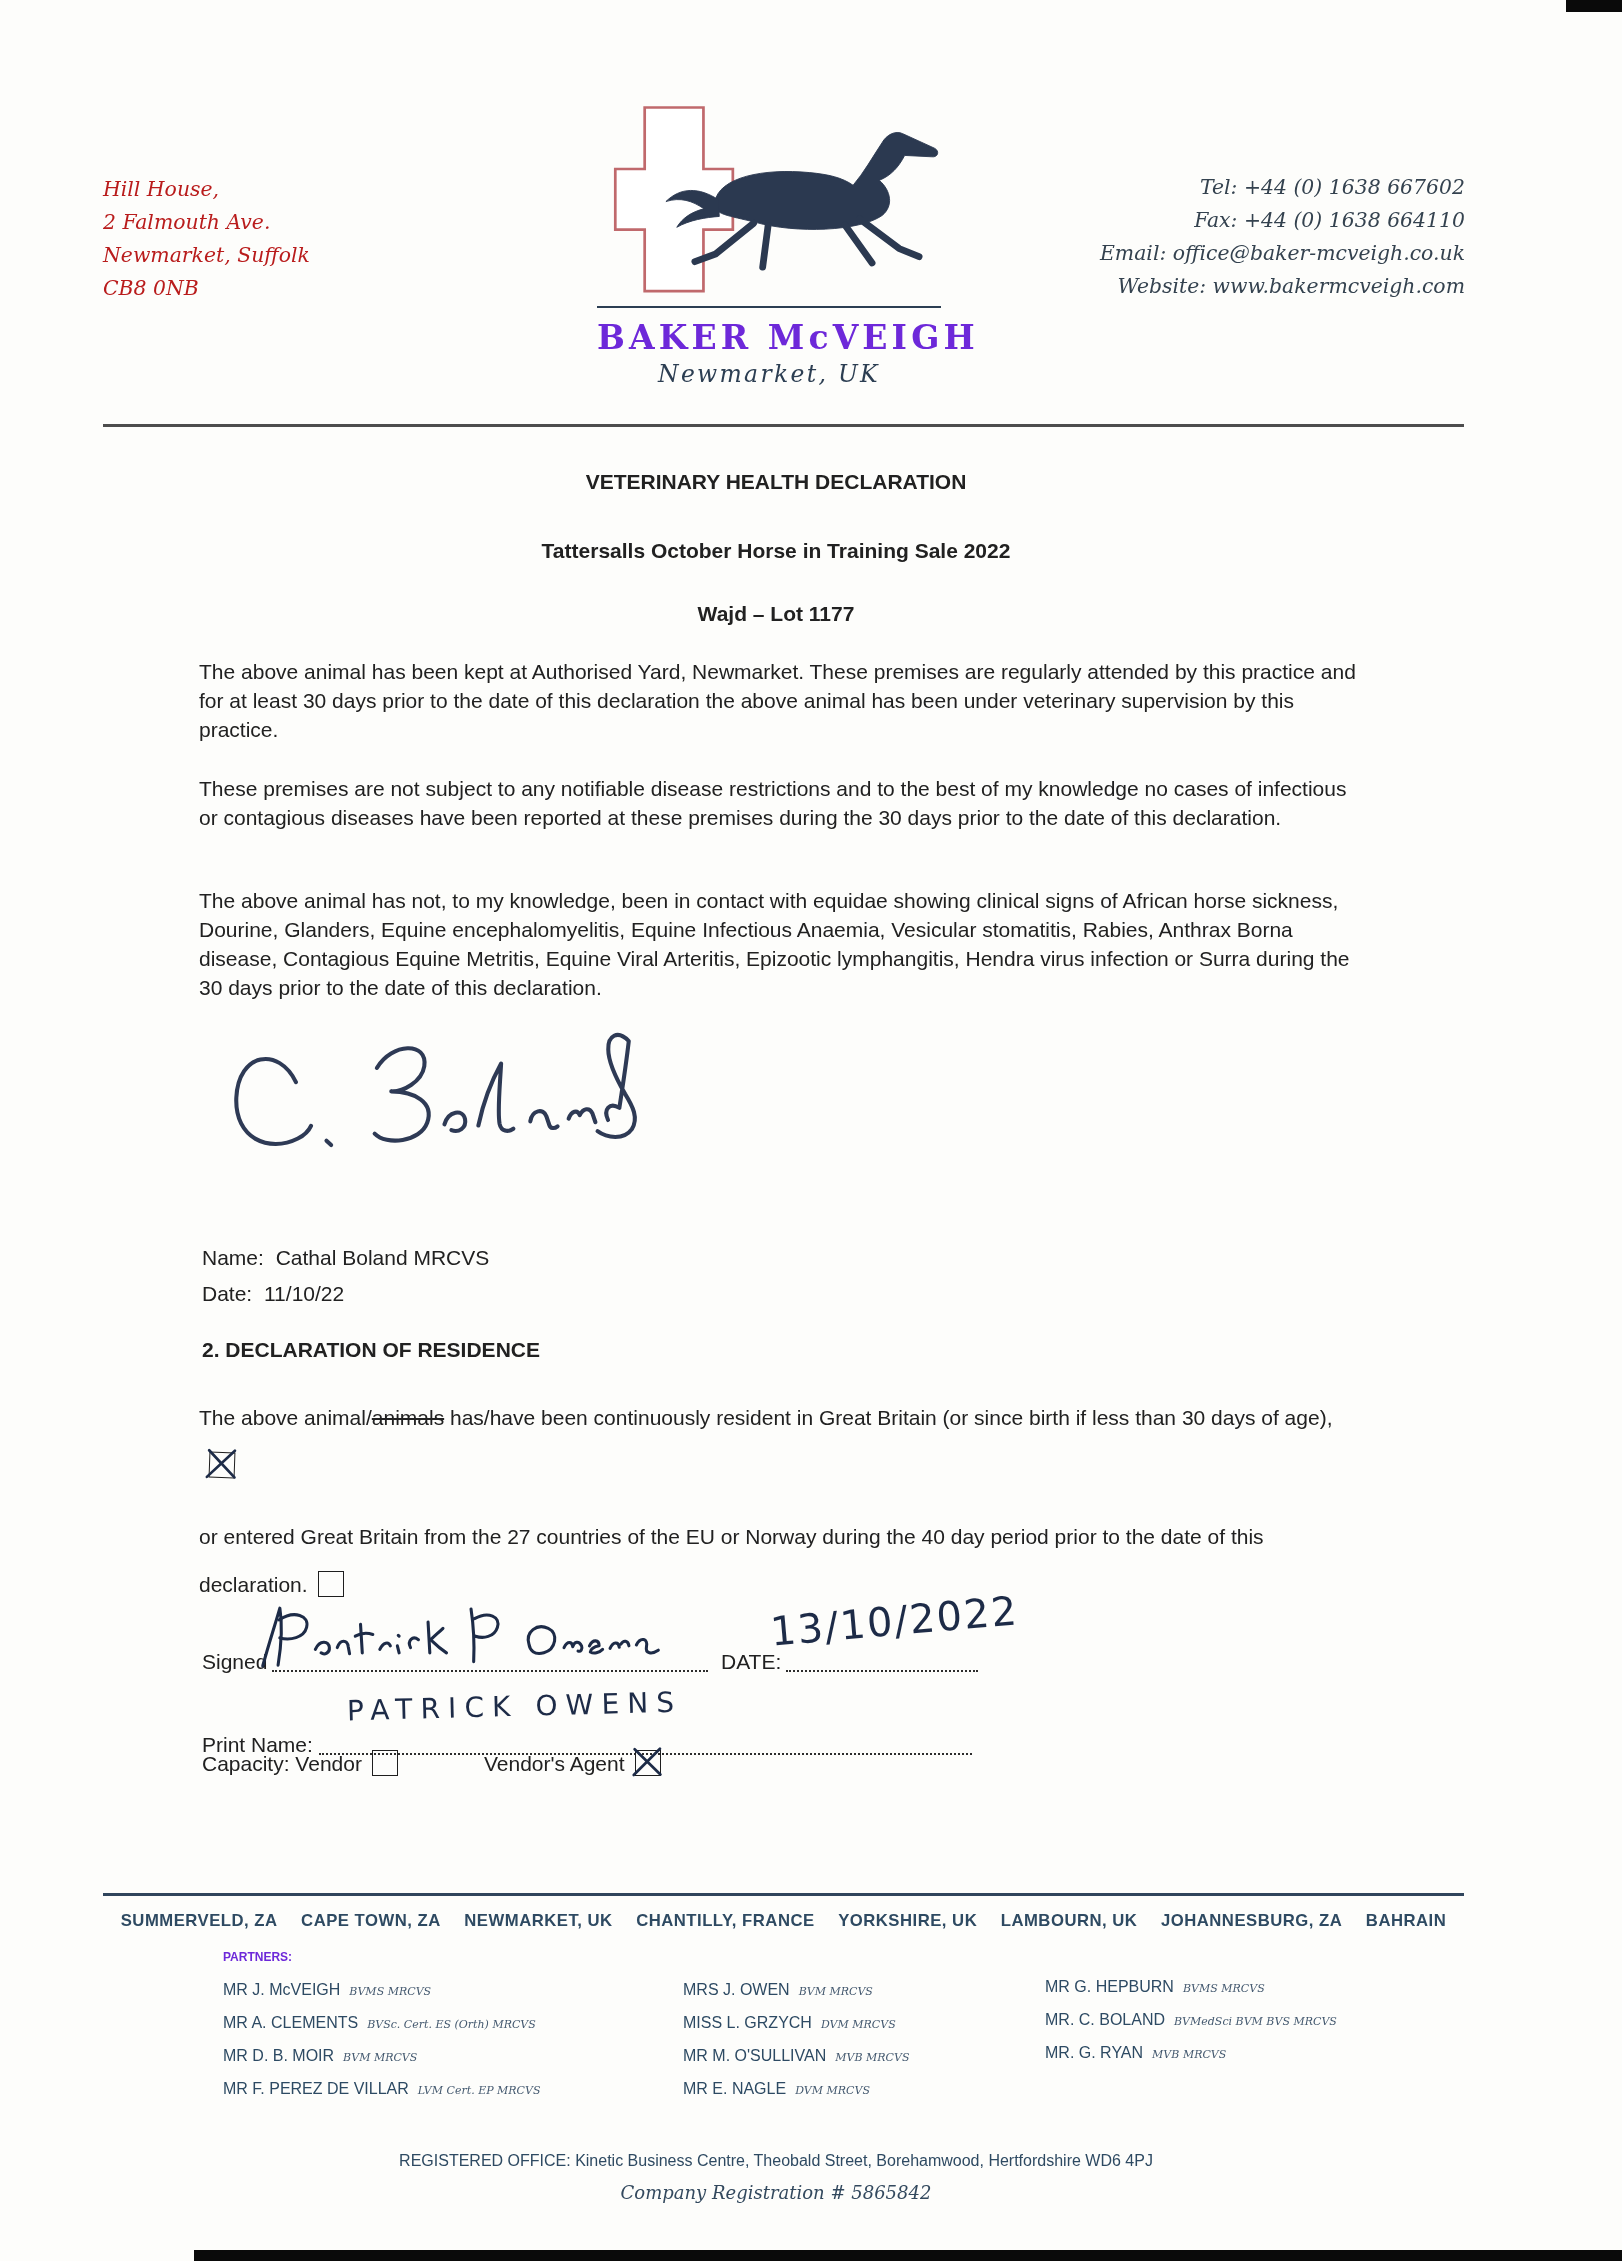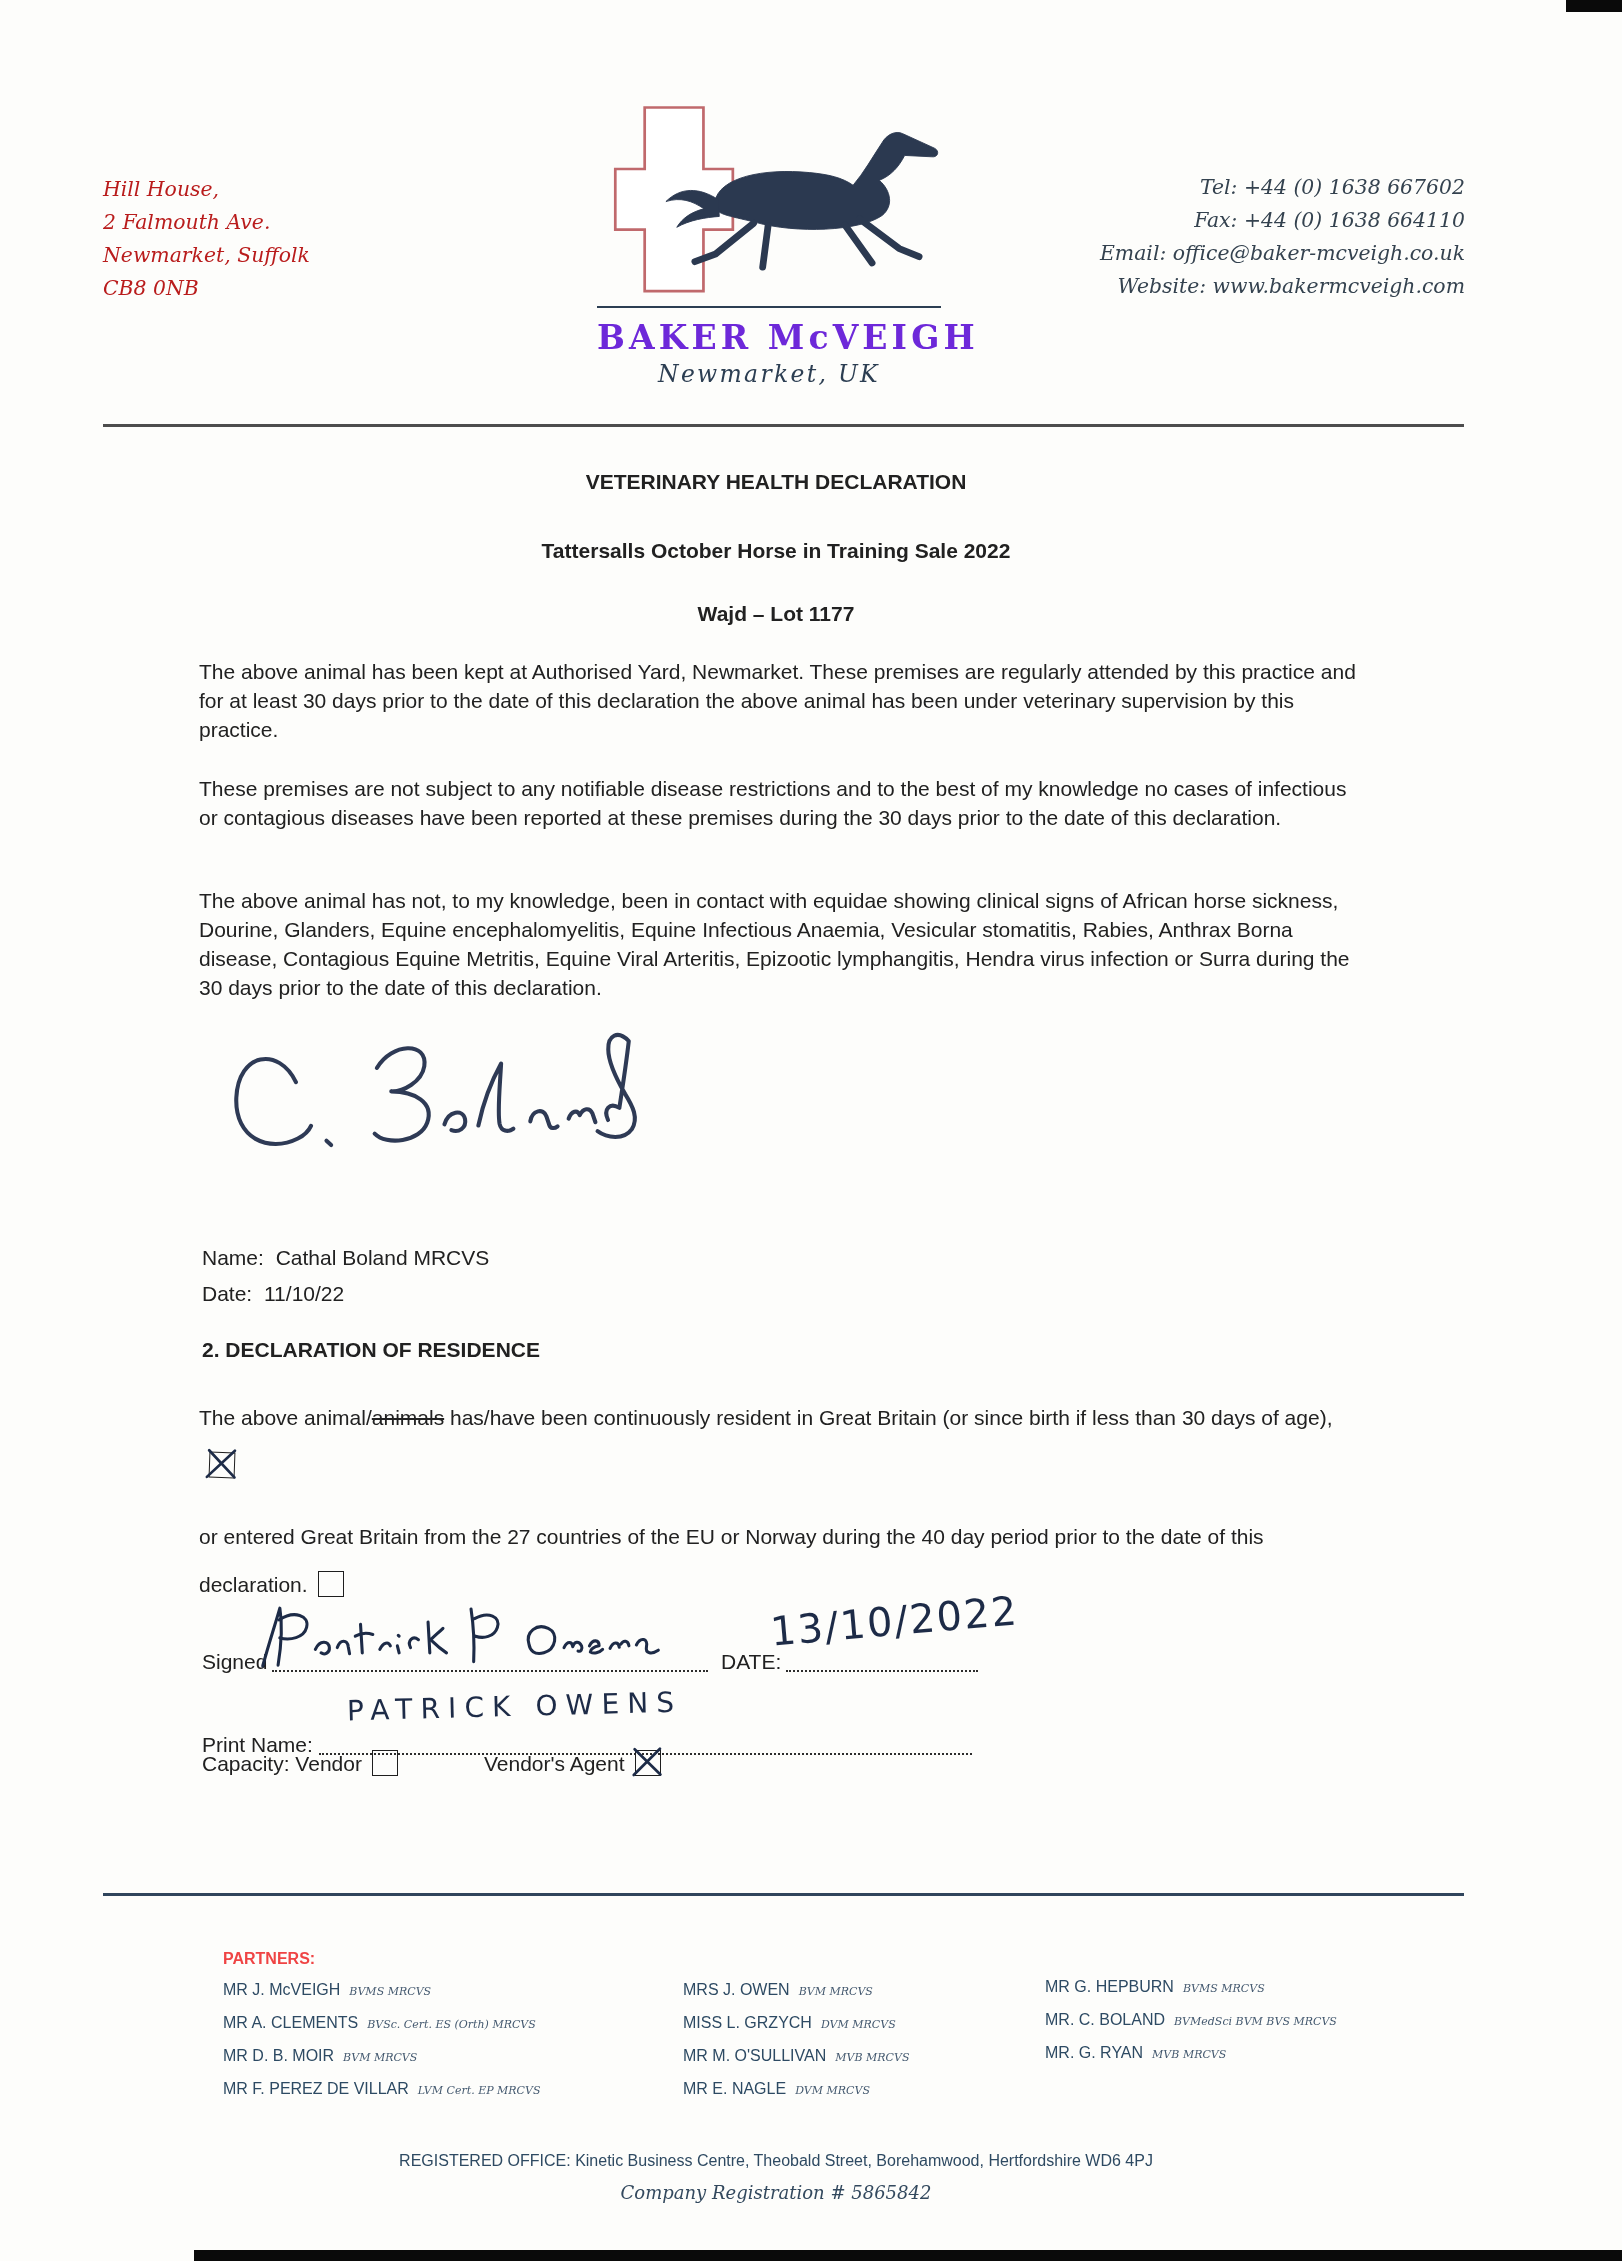--- a/index.html
+++ b/index.html
@@ -71,21 +71,21 @@
   .cap-row { position:absolute; left:202px; top:1752px; font-size:21px; }
   .cap-row .gap { display:inline-block; width:86px; }
 
   
   .rule-bottom { position:absolute; left:103px; top:1893px; width:1361px; height:2.7px; background:#30455c; }
   .locations {
     position:absolute; left:103px; top:1911px; width:1361px;
     display:flex; justify-content:center; gap:23.5px;
     font-weight:bold; font-size:16.7px; letter-spacing:0.5px; color:#2e4a62; white-space:nowrap;
   }
-  .partners-label { position:absolute; left:223px; top:1950px; font-size:16px; font-weight:bold; color:#ef4444; }
+  .partners-label { position:absolute; left:223px; top:1950px; font-size:12px; font-weight:bold; color:#6d28d9; }
   .pcol { position:absolute; top:1981px; color:#2d4a63; }
   .pcol .prow { height:33px; font-size:16px; white-space:nowrap; }
   .pcol .quals {
     font-family:"DejaVu Serif", serif; font-style:italic; font-size:11px;
     color:#44596f; margin-left:9px;
   }
   .pcol.c1 { left:223px; }
   .pcol.c2 { left:683px; }
   .pcol.c3 { left:1045px; top:1978px; }
   .reg-office { position:absolute; left:198px; top:2152px; width:1156px; text-align:center; font-size:16px; color:#2e4a62; }
@@ -212,20 +212,30 @@
     <span>Capacity: Vendor</span><span class="box"></span><span class="gap"></span><span>Vendor's Agent</span><span class="box"><svg width="22.6" height="22.6" viewBox="0 0 50 50">
           <g fill="none" stroke="#1d2b47" stroke-width="6" stroke-linecap="round">
             <path d="M-5 53 L53 -5"></path>
             <path d="M-3 -4 L54 52"></path>
           </g>
         </svg></span>
   </div>
 
   <div class="rule-bottom"></div>
 
+  <div class="locations">
+    <span>SUMMERVELD, ZA</span>
+    <span>CAPE TOWN, ZA</span>
+    <span>NEWMARKET, UK</span>
+    <span>CHANTILLY, FRANCE</span>
+    <span>YORKSHIRE, UK</span>
+    <span>LAMBOURN, UK</span>
+    <span>JOHANNESBURG, ZA</span>
+    <span>BAHRAIN</span>
+  </div>
 
   <div class="partners-label">PARTNERS:</div>
 
   <div class="pcol c1">
     <div class="prow"><span>MR J. McVEIGH</span><span class="quals">BVMS MRCVS</span></div>
     <div class="prow"><span>MR A. CLEMENTS</span><span class="quals">BVSc. Cert. ES (Orth) MRCVS</span></div>
     <div class="prow"><span>MR D. B. MOIR</span><span class="quals">BVM MRCVS</span></div>
     <div class="prow"><span>MR F. PEREZ DE VILLAR</span><span class="quals">LVM Cert. EP MRCVS</span></div>
   </div>
 

